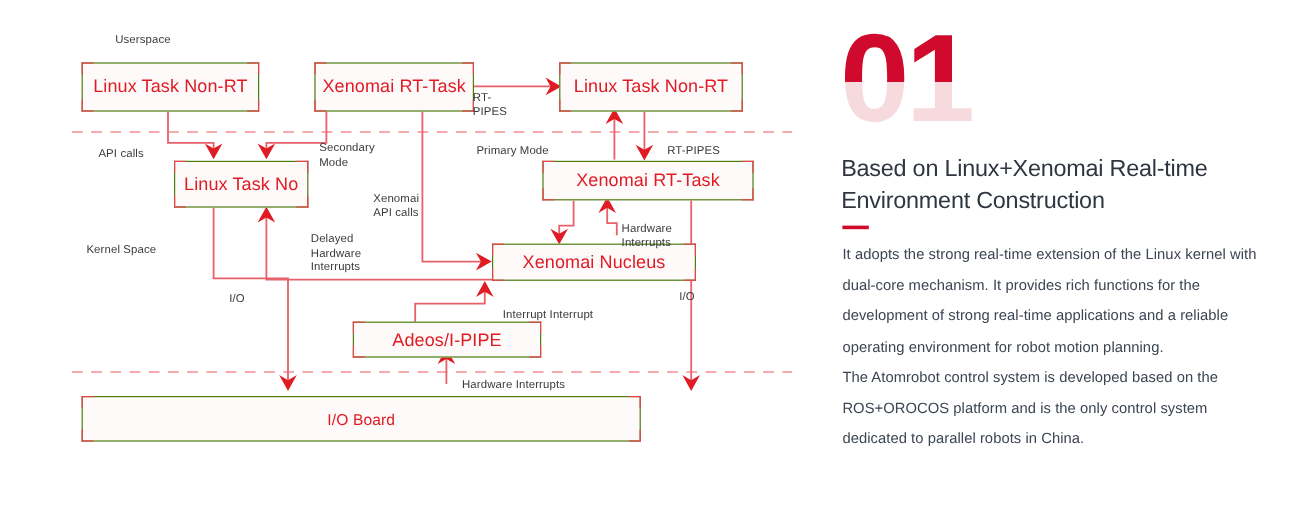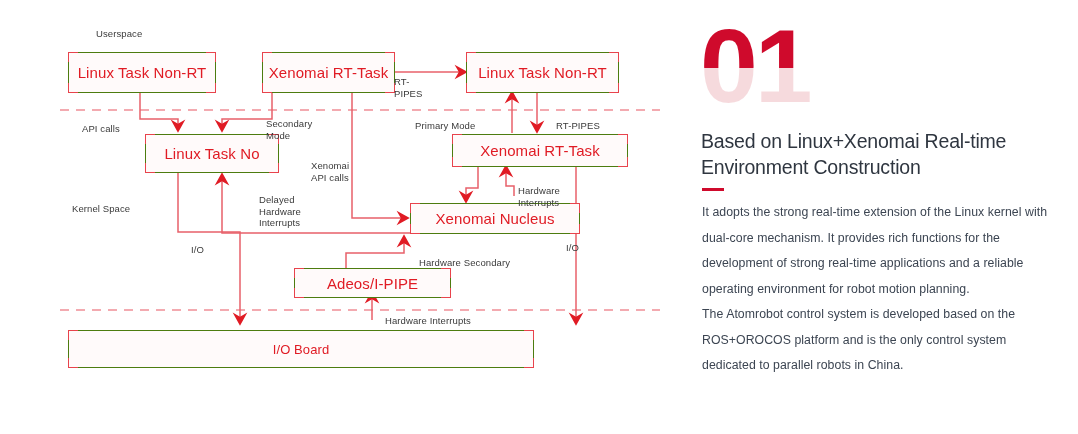--- a/index.html
+++ b/index.html
@@ -101,21 +101,21 @@
         <i class="br"></i>
       <span>Xenomai RT-Task</span>
     </div>
 
     <div class="node" style="left:466px;top:52px;width:153px;height:41px;">
       <i class="bl"></i>
         <i class="br"></i>
       <span>Linux Task Non-RT</span>
     </div>
 
-    <div class="node" style="left:145px;top:134px;width:134px;height:39px;">
+    <div class="node" style="left:145px;top:134px;width:112px;height:39px;">
       <i class="bl"></i>
         <i class="br"></i>
       <span>Linux Task No</span>
     </div>
 
     <div class="node" style="left:452px;top:134px;width:176px;height:33px;">
       <i class="bl"></i>
         <i class="br"></i>
       <span>Xenomai RT-Task</span>
     </div>
@@ -138,30 +138,30 @@
       <span>I/O Board</span>
     </div>
 
     <div class="lbl" style="left:82px;top:123px;">API calls</div>
     <div class="lbl" style="left:266px;top:118px;">Secondary
 Mode</div>
     <div class="lbl" style="left:311px;top:148px;margin-top:12px;">Xenomai
 API calls</div>
     <div class="lbl" style="left:394px;top:76px;">RT-
 PIPES</div>
-    <div class="lbl" style="left:415px;top:120px;">Primary Mode</div>
+    <div class="lbl" style="left:397px;top:120px;">Primary Mode</div>
     <div class="lbl" style="left:556px;top:120px;">RT-PIPES</div>
     <div class="lbl" style="left:518px;top:185px;">Hardware
 Interrupts</div>
     <div class="lbl" style="left:259px;top:194px;">Delayed
 Hardware
 Interrupts</div>
     <div class="lbl" style="left:191px;top:244px;">I/O</div>
     <div class="lbl" style="left:566px;top:242px;">I/O</div>
-    <div class="lbl" style="left:419px;top:257px;">Hardware Secondary</div>
+    <div class="lbl" style="left:419px;top:257px;">Interrupt Interrupt</div>
     <div class="lbl" style="left:385px;top:315px;">Hardware Interrupts</div>
 
   </div>
 
   <div id="panel">
     <div id="bignum">01</div>
     <div id="ptitle">Based on Linux+Xenomai Real-time Environment Construction</div>
     <div id="rule"></div>
     <div id="pbody">
       <p>It adopts the strong real-time extension of the Linux kernel with dual-core mechanism. It provides rich functions for the development of strong real-time applications and a reliable operating environment for robot motion planning.</p>

